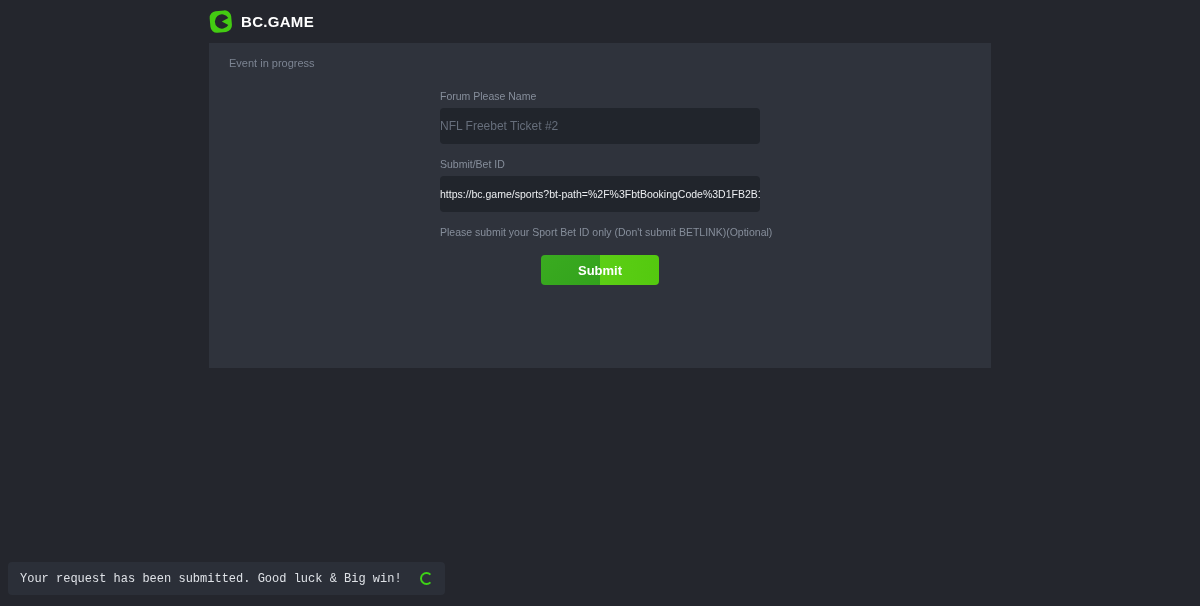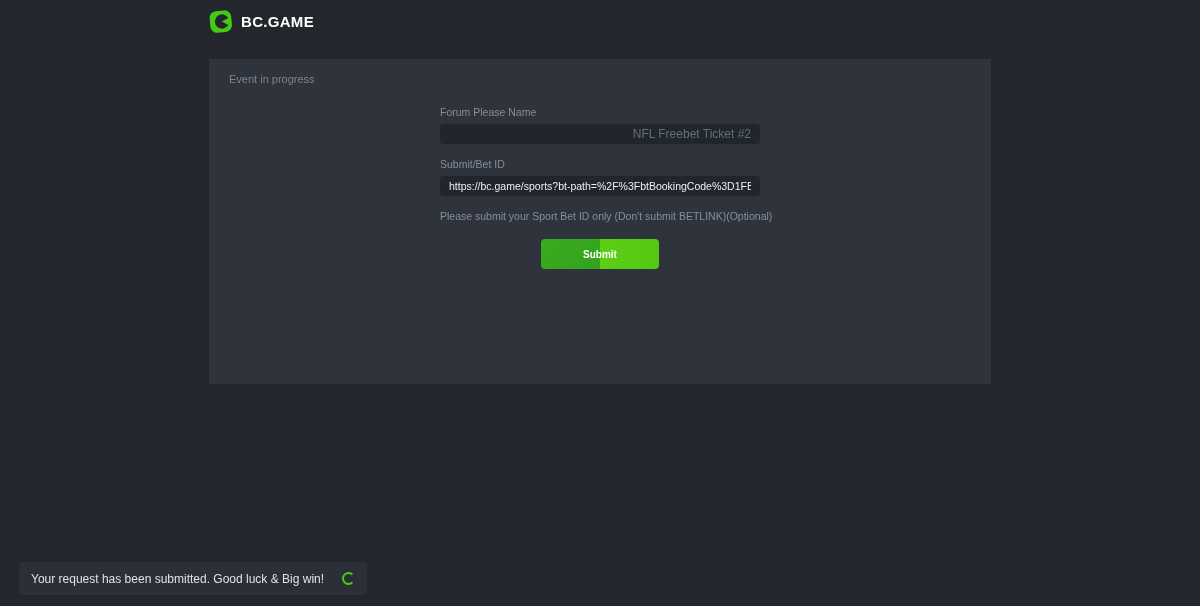--- a/index.html
+++ b/index.html
@@ -16,21 +16,21 @@
   
   .header { height: 42px; display: flex; align-items: center; }
   .header-inner { width: 782px; margin: 12px auto; display: flex; align-items: center; }
   .brand { display: flex; align-items: center; gap: 8px; cursor: pointer; }
   .logo-icon { width: 24px; height: 25px; display: inline-flex; }
   .brand-text { font-size: 15px; font-weight: 700; color: #ffffff; letter-spacing: 0.3px; }
 
   
   .card {
     width: 782px; height: 325px;
-    margin: 17px auto 0;
+    margin: 1px auto 0;
     background: #2f333c;
     padding: 14px 20px 0;
   }
   .status-text { font-size: 11px; color: #7c8492; }
   .note-text {
     margin-top: 15px;
     text-align: center;
     font-size: 16.5px;
     font-weight: 500;
     letter-spacing: -0.2px;
@@ -42,65 +42,65 @@
   .field { margin-bottom: 14px; }
   .field-label {
     display: block;
     font-size: 10.5px;
     color: #868e9b;
     margin-bottom: 6px;
     white-space: nowrap;
   }
   .text-input {
     width: 100%;
-    height: 20px;
+    height: 36px;
     background: #21252c;
     border: none;
     border-radius: 4px;
-    padding: 0 9px;
+    padding: 0 0;
     font-family: "Liberation Sans", sans-serif;
     font-size: 12px;
     color: #eceef1;
     outline: none;
-    text-align: right;
   }
   .text-input.muted { color: #666e7b; }
   .text-input.small { font-size: 10.5px; }
 
   .submit-btn {
     display: block;
     width: 118px;
     height: 30px;
     margin: 17px auto 0;
     border: none;
     border-radius: 4px;
     background:
       linear-gradient(to right,
         rgba(0,0,0,0) 0%, rgba(0,0,0,0) 50%,
         #5ccf15 50%, #54c90f 100%),
       linear-gradient(135deg, #3aab20 0%, #2e9d1a 100%);
     color: #ffffff;
     font-family: "Liberation Sans", sans-serif;
-    font-size: 10px;
+    font-size: 13px;
     font-weight: 700;
     cursor: pointer;
   }
 
   
   .toast {
     position: absolute;
-    left: 19px;
+    left: 8px;
     bottom: 11px;
     height: 33px;
     background: #2b2f38;
     border-radius: 4px;
     display: flex;
     align-items: center;
     gap: 18px;
     padding: 0 12px;
+    font-family: Liberation Mono, monospace;
   }
   .toast-msg { font-size: 12px; color: #dfe2e7; white-space: nowrap; }
   .spinner {
     width: 13px; height: 13px;
     border-radius: 50%;
     border: 2px solid #3ed316;
     border-right-color: transparent;
     animation: spin 1.1s linear infinite;
   }
   @keyframes spin { to { transform: rotate(360deg); } }

